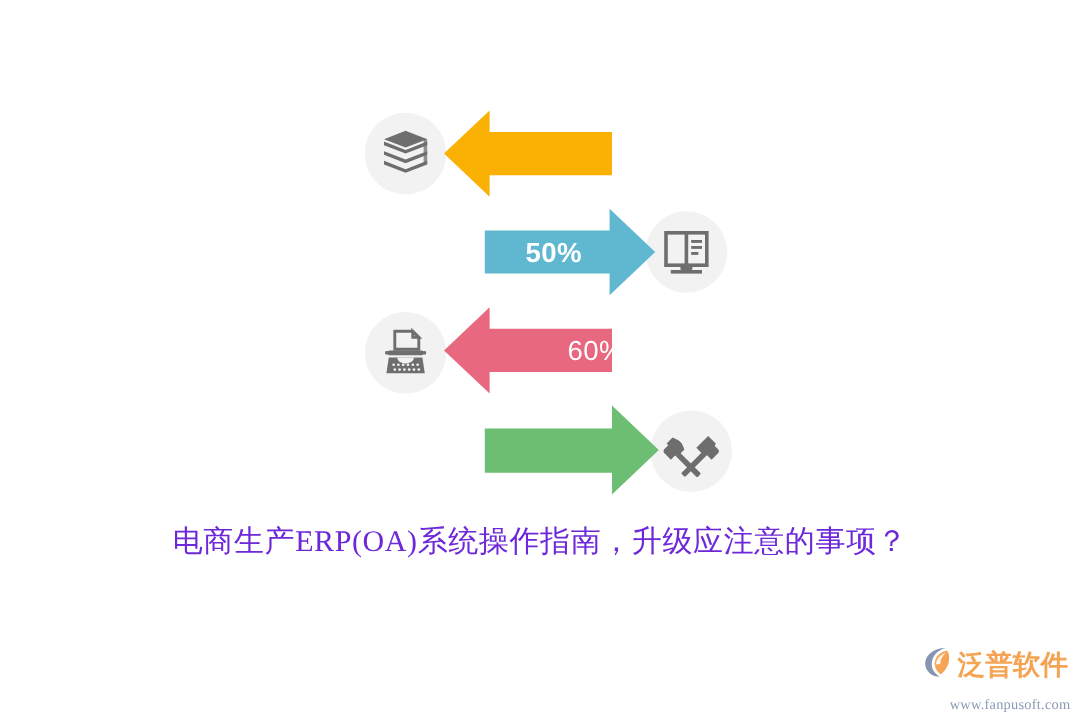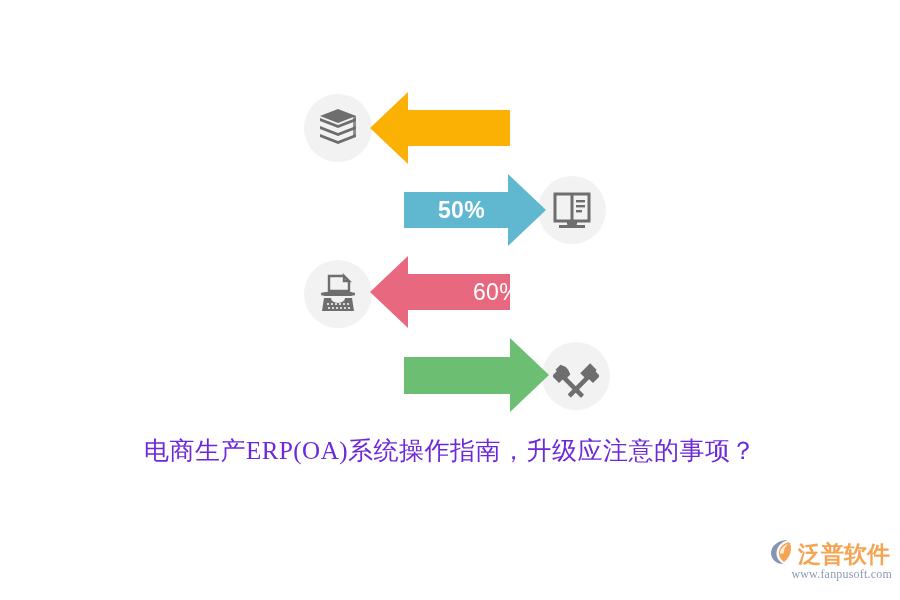--- a/index.html
+++ b/index.html
@@ -99,21 +99,21 @@
   #logo-text {
     margin-left: 2px;
     color: #F5A454;
     font-size: 23px;
     line-height: 23px;
     font-family: "Liberation Serif", "DejaVu Serif", serif;
     font-weight: bold;
     white-space: nowrap;
   }
   #logo-url {
-    margin-top: 1px;
+    margin-top: 14px;
     color: #8C9BB5;
     font-size: 12px;
     letter-spacing: 0.2px;
     font-family: "Liberation Serif", "DejaVu Serif", serif;
     text-align: right;
     white-space: nowrap;
   }
 </style>
 </head>
 <body>

